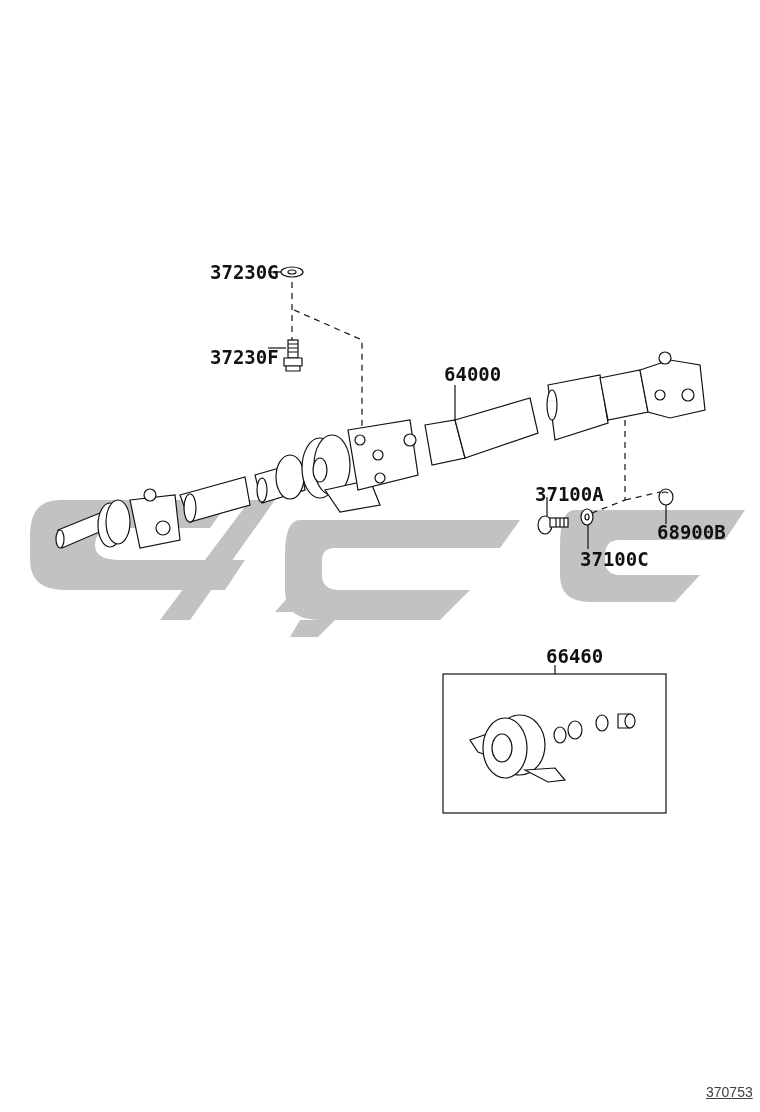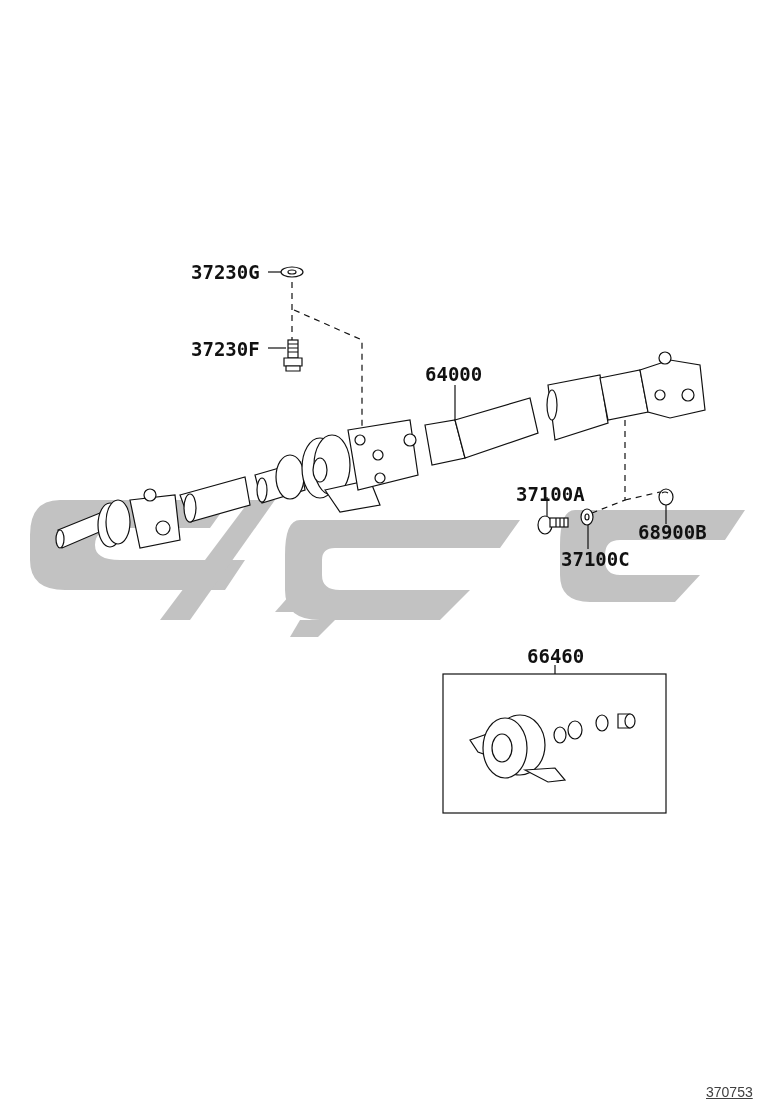--- a/index.html
+++ b/index.html
@@ -1,18 +1,18 @@
 <!DOCTYPE html>
 <html><head>
 <meta charset="utf-8">
 <style>
   html,body{margin:0;padding:0;background:#fff;}
   body{width:760px;height:1112px;position:relative;overflow:hidden;font-family:"DejaVu Sans Mono","Liberation Mono",monospace;}
   svg{position:absolute;left:0;top:0;}
-  .lbl{position:absolute;font-family:"DejaVu Sans Mono","Liberation Mono",monospace;font-weight:bold;font-size:19px;color:#111;letter-spacing:0px;white-space:nowrap;line-height:1;}
+  .lbl{position:absolute;font-family:"DejaVu Sans Mono","Liberation Mono",monospace;font-weight:bold;font-size:19px;color:#111;letter-spacing:0px;white-space:nowrap;line-height:1;margin-left:19px;}
   .fig{position:absolute;font-family:"Liberation Sans","DejaVu Sans",sans-serif;font-size:14px;color:#404040;white-space:nowrap;text-decoration:underline;}
 </style>
 </head>
 <body>
 
 <svg width="760" height="1112">
   <g fill="#c2c2c2">
 
     <path d="M60 500 L230 500 L210 528 L120 528 Q95 528 95 545 Q95 560 120 560 L245 560 L225 590 L65 590 Q30 590 30 560 L30 535 Q30 500 60 500 Z"></path>
 
@@ -126,20 +126,20 @@
     <ellipse cx="575" cy="730" rx="7" ry="9"></ellipse>
     <ellipse cx="602" cy="723" rx="6" ry="8"></ellipse>
   </g>
   <g fill="#fff">
     <path d="M618 714 h12 v14 h-12 z"></path>
     <ellipse cx="630" cy="721" rx="5" ry="7"></ellipse>
   </g>
 </svg>
 
 <div class="lbl" style="left:191px;top:263px;">37230G</div>
-<div class="lbl" style="left:191px;top:340px;">37230F</div>
+<div class="lbl" style="left:191px;top:348px;">37230F</div>
 <div class="lbl" style="left:425px;top:365px;">64000</div>
 <div class="lbl" style="left:516px;top:485px;">37100A</div>
 <div class="lbl" style="left:638px;top:523px;">68900B</div>
 <div class="lbl" style="left:561px;top:550px;text-align:center;">37100C</div>
 <div class="lbl" style="left:527px;top:647px;">66460</div>
 
 <div class="fig" style="left:706px;top:1084px;">370753</div>
 
 </body></html>

